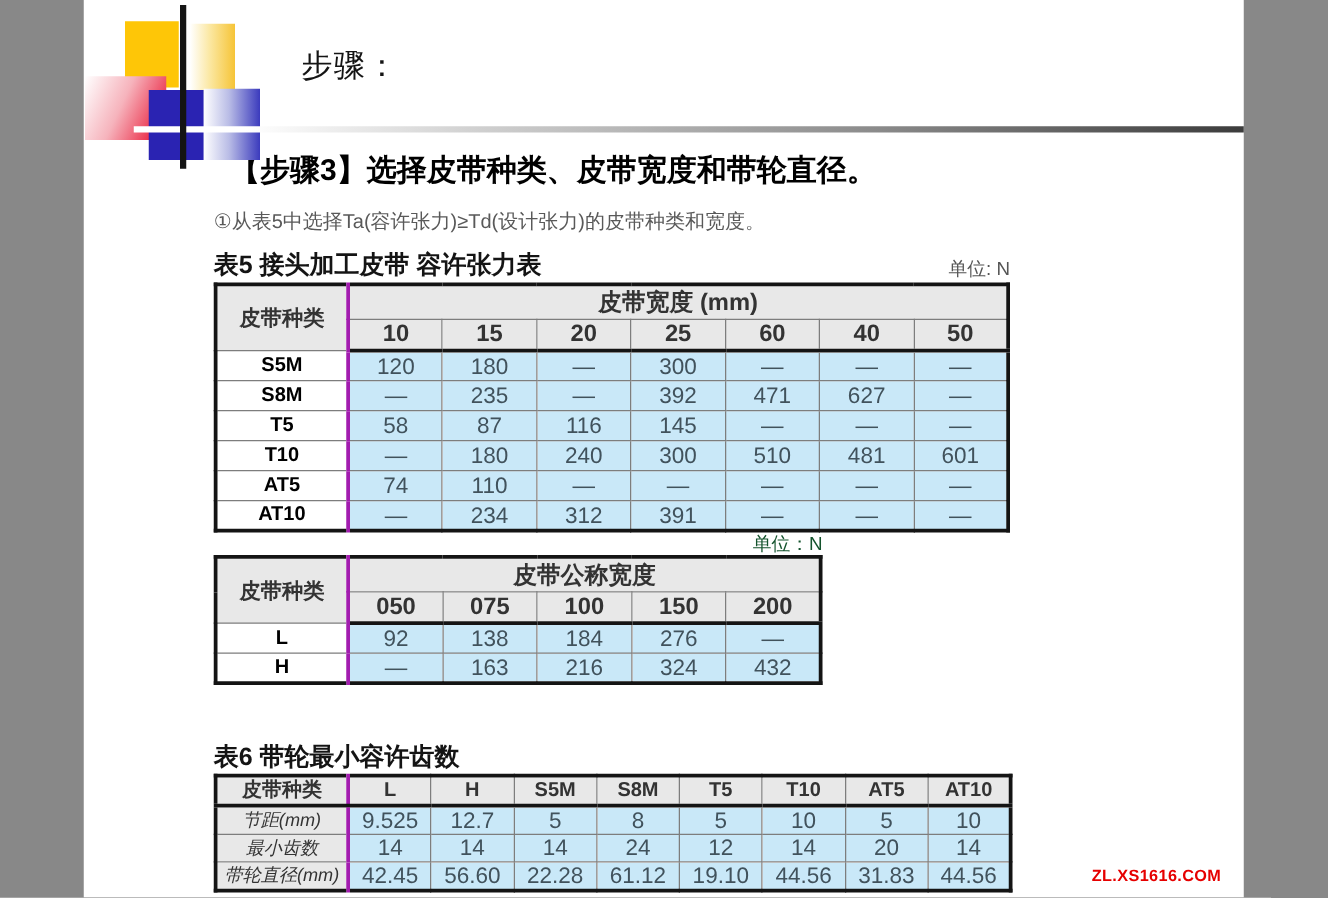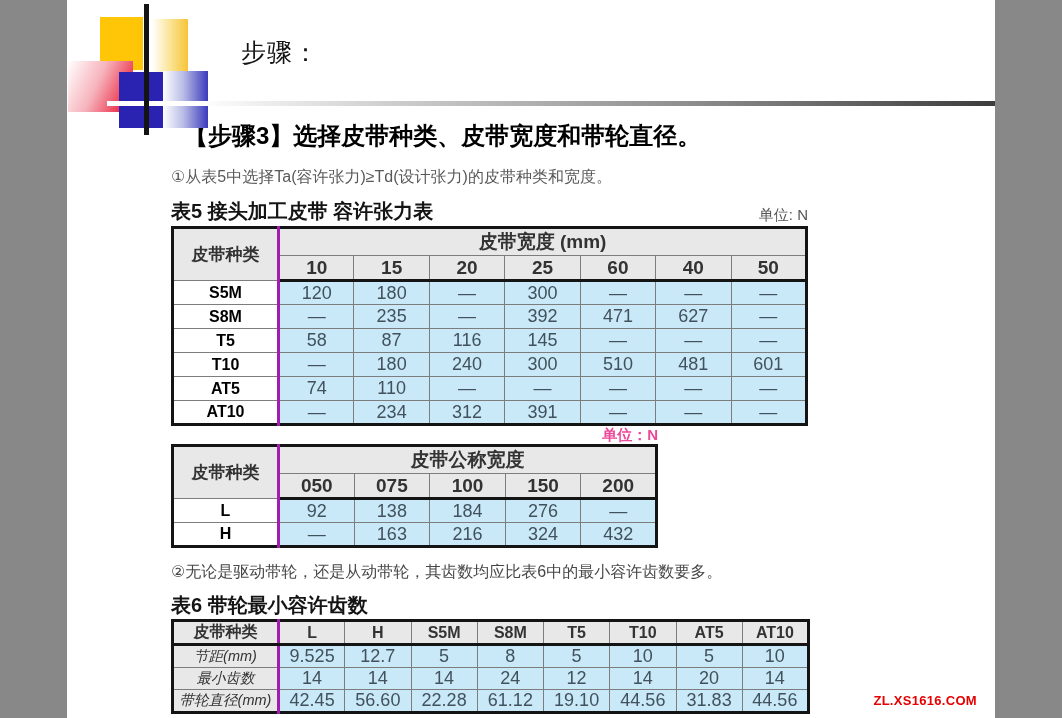--- a/index.html
+++ b/index.html
@@ -32,21 +32,21 @@
   .slide-title { position:absolute; left:174px; top:36px; font-size:25px; color:#141414; letter-spacing:1px; }
   .heading     { position:absolute; left:117px; top:120px; font-size:24px; font-weight:bold; color:#000;text-align:center; }
   .note        { position:absolute; font-size:16px; color:#595959; }
   .note1       { left:104px; top:167px; }
   .note2       { left:104px; top:562px; color:#474747; }
   .tbl-title-row { position:absolute; display:flex; justify-content:space-between; align-items:flex-end; }
   .t5-title-row  { left:104px; top:198px; width:637px; }
   .t6-title     { position:absolute; left:104px; top:592px; font-size:20px; font-weight:bold; color:#141414; }
   .tbl-title    { font-size:20px; font-weight:bold; color:#141414; }
   .unit-label   { font-size:15px; color:#555; }
-  .unit2        { position:absolute; left:104px; top:426px; width:487px; text-align:right; font-size:15px; color:#ec4899;font-weight:bold; }
+  .unit2        { position:absolute; left:104px; top:426px; width:487px; text-align:right; font-size:15px; color:#14532d; }
   .watermark    { position:absolute; right:18px; top:693px; font-size:13px; color:#e60000; font-weight:bold; letter-spacing:.3px; }
 
   
   .tbl-wrap { position:absolute; }
   .w-t5  { left:104px; top:226px; width:637px; }
   .w-t5b { left:104px; top:444px; width:487px; }
   .w-t6  { left:104px; top:619px; width:639px; }
 
   table.belt { border-collapse:collapse; width:100%; table-layout:fixed;
                border:3px solid #141414; }
@@ -230,21 +230,20 @@
             <td class="val">—</td>
             <td class="val">163</td>
             <td class="val">216</td>
             <td class="val">324</td>
             <td class="val">432</td>
           </tr>
         </tbody>
       </table>
     </div>
 
-  <div class="note note2">②无论是驱动带轮，还是从动带轮，其齿数均应比表6中的最小容许齿数要多。</div>
 
   <div class="t6-title">表6 带轮最小容许齿数</div>
 
   <div class="tbl-wrap w-t6 style-b" id="t6">
       <table class="belt">
         <colgroup>
           <col style="width: 106px;">
           <col>
           <col>
           <col>

